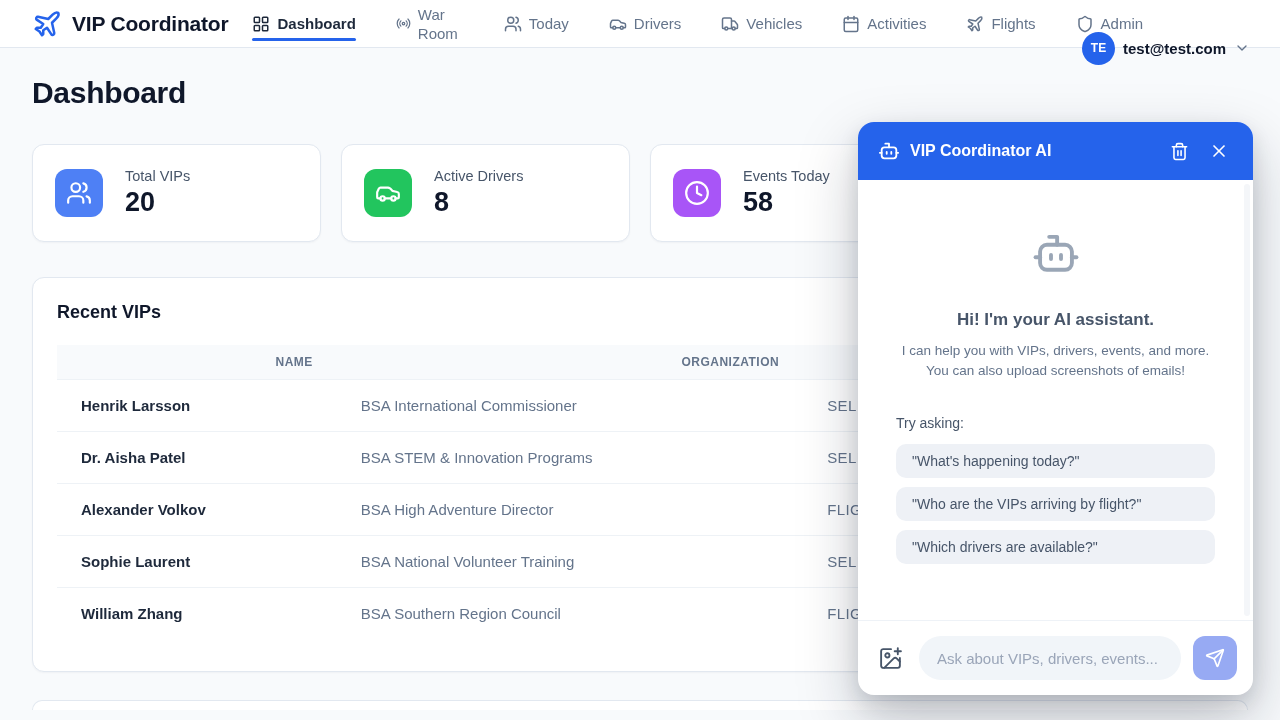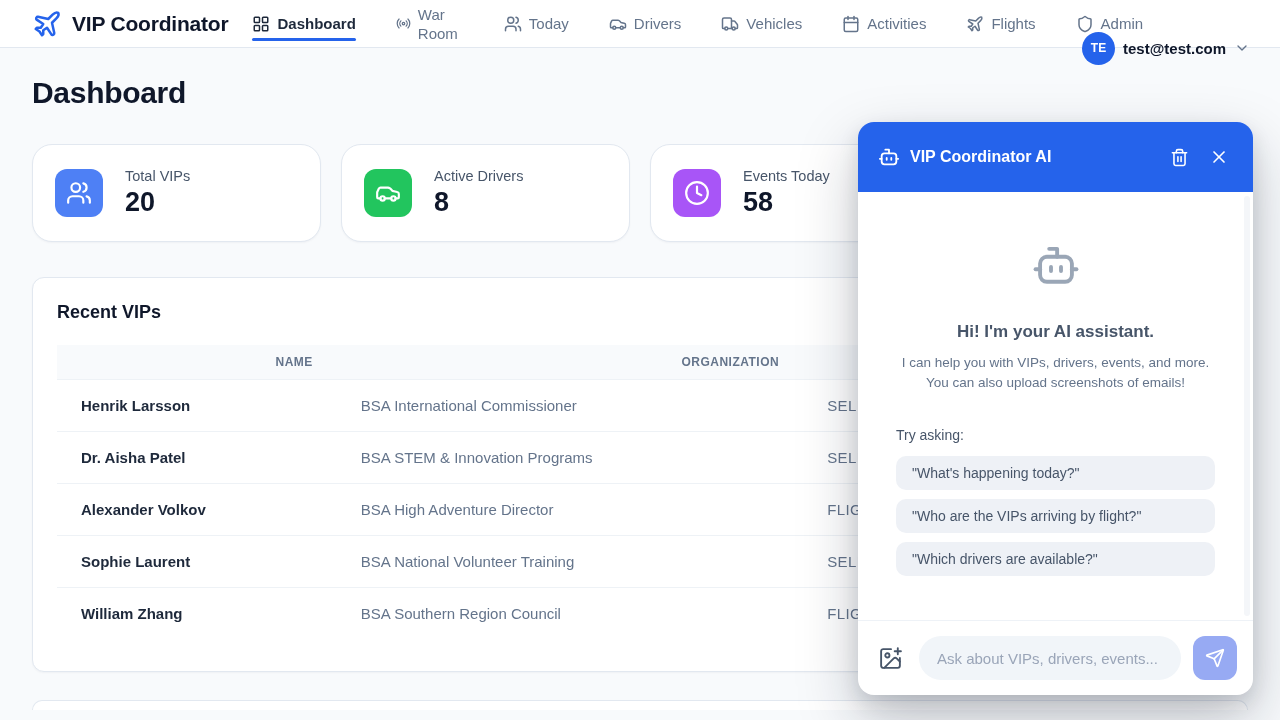--- a/index.html
+++ b/index.html
@@ -22,21 +22,21 @@
   .user-menu { position:absolute; right:30px; top:16px; height:64px; display:flex; align-items:center; gap:8px; z-index:12; }
   .avatar { width:33px; height:33px; border-radius:50%; background:#2563eb; color:#fff;
             font-size:12px; font-weight:700; display:flex; align-items:center; justify-content:center; }
   .user-email { font-size:15px; font-weight:600; color:#0f172a; }
 
   
   .main { padding:0 32px; }
   .page-title { font-size:30px; font-weight:800; color:#0f172a; margin-top:28px; letter-spacing:-0.3px; }
 
   .stats { display:grid; grid-template-columns:repeat(4, 1fr); gap:20px; margin-top:34px; }
-  .stat-card { background:#fff; border:1px solid #e2e8f0; border-radius:20px; height:98px;
+  .stat-card { background:#fff; border:1px solid #e2e8f0; border-radius:12px; height:98px;
                display:flex; align-items:center; gap:22px; padding:0 22px;
                box-shadow:0 1px 2px rgba(15,23,42,0.04); }
   .stat-icon { width:48px; height:48px; border-radius:12px; display:flex; align-items:center; justify-content:center; flex:none; }
   .stat-label { font-size:14.5px; color:#475569; font-weight:500; }
   .stat-value { font-size:27px; font-weight:800; color:#0f172a; margin-top:3px; }
 
   .vips-card { background:#fff; border:1px solid #e2e8f0; border-radius:12px; margin-top:35px;
                padding:24px 24px 20px; box-shadow:0 1px 2px rgba(15,23,42,0.04); height:395px; overflow:hidden; }
   .vips-title { font-size:18px; font-weight:700; color:#0f172a; }
   table.vips { width:100%; border-collapse:collapse; margin-top:22px; table-layout:fixed; }
@@ -49,21 +49,21 @@
   .col-name { width:24%; } .col-org { width:40%; } .col-arrival { width:36%; }
 
   .bottom-card-edge { margin-top:28px; height:10px; background:#fff; border:1px solid #e2e8f0;
                border-bottom:none; border-radius:12px 12px 0 0; }
 
   
   .chat-panel { position:absolute; left:858px; top:122px; width:395px; height:573px;
                background:#fff; border-radius:16px; z-index:50; overflow:hidden;
                box-shadow:0 25px 60px rgba(15,23,42,0.25), 0 8px 20px rgba(15,23,42,0.12);
                display:flex; flex-direction:column; }
-  .chat-header { height:70px; background:#2563eb; display:flex; align-items:center; padding:0 20px; flex:none; }
+  .chat-header { height:58px; background:#2563eb; display:flex; align-items:center; padding:0 20px; flex:none; }
   .chat-title { color:#fff; font-size:16px; font-weight:700; margin-left:10px; }
   .chat-header .spacer { flex:1; }
   .icon-btn { background:none; border:none; cursor:pointer; padding:4px; display:flex; align-items:center; justify-content:center; }
   .chat-body { flex:1; position:relative; overflow:hidden; text-align:center; }
   .bot-big { margin:50px auto 0; width:58px; }
   .chat-greeting { font-size:17px; font-weight:600; color:#475569; margin-top:30px; }
   .chat-help { font-size:13.5px; color:#64748b; line-height:20px; margin-top:11px; }
   .try-asking { text-align:left; margin:34px 38px 0; font-size:14px; font-weight:500; color:#475569; }
   .chip { display:block; width:calc(100% - 76px); margin:9px 38px 0; text-align:left;
           background:#eef1f6; border:none; border-radius:10px; padding:9px 16px;

